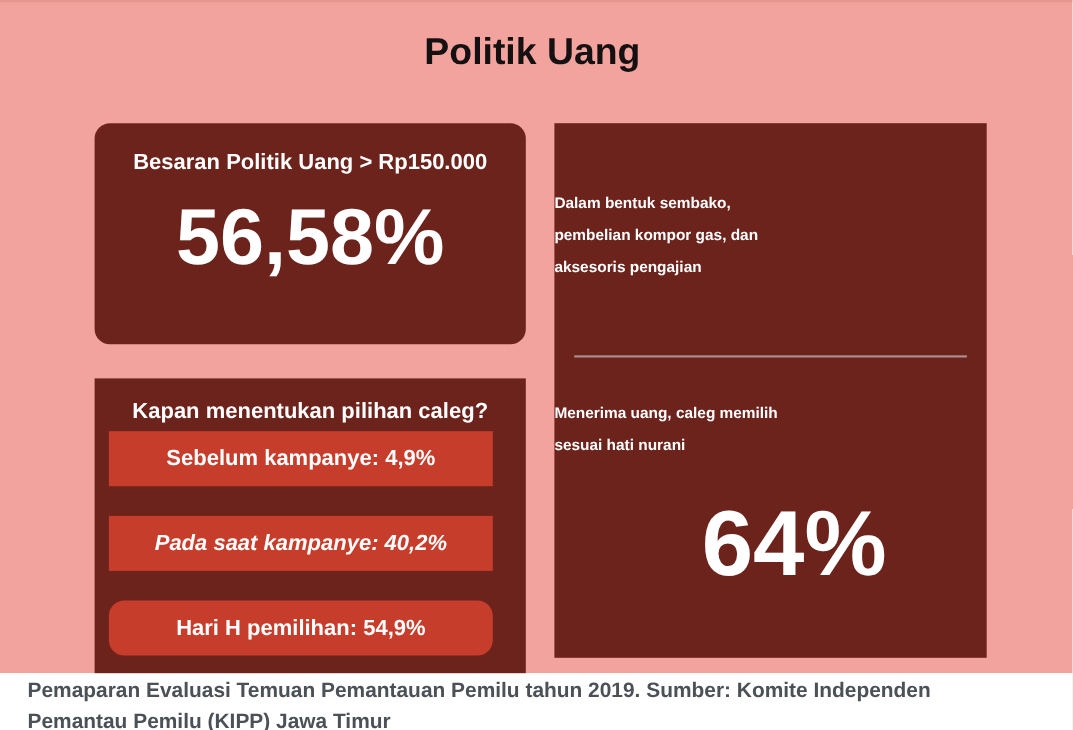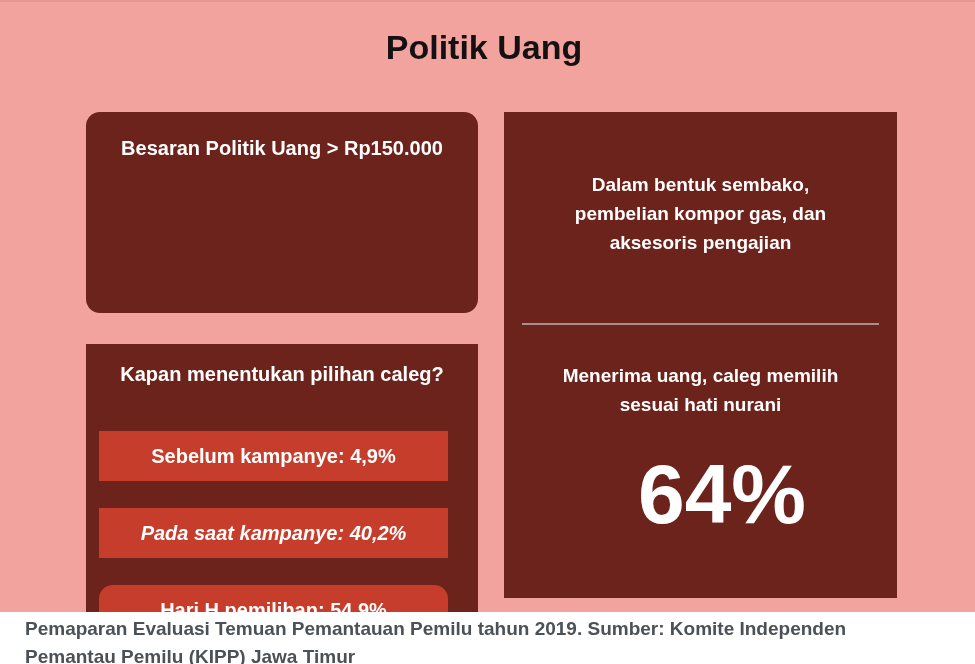--- a/index.html
+++ b/index.html
@@ -84,32 +84,30 @@
     width: 349px;
     height: 50px;
     background: var(--c-bar);
     display: flex;
     align-items: center;
     justify-content: center;
     font-weight: bold;
     font-size: 20px;
     color: var(--c-text_light);
     text-align: center;
-    margin-top: 39px;
   }
   .bar-1 { top: 48px; }
   .bar-2 { top: 125px; font-style: italic; }
   .bar-3 { top: 202px; border-radius: 14px; }
 
   .para {
     position: absolute;
     left: 0; width: 100%;
-    text-align: center;
     font-weight: bold;
-    font-size: 19px;
+    font-size: 14px;
     line-height: 29px;
     white-space: pre-line;
   }
   .para-top { top: 58px; }
   .para-bottom { top: 249px; }
   .divider {
     position: absolute;
     top: 211px;
     left: 18px;
     width: 357px;
@@ -139,20 +137,21 @@
 <body>
 
 <div class="canvas">
   <div class="poster">
     <div class="top-edge"></div>
 
     <h1 class="title">Politik Uang</h1>
 
     <section class="panel panel-amount">
       <div class="panel-label">Besaran Politik Uang &gt; Rp150.000</div>
+      <div class="big-number">56,58%</div>
     </section>
 
     <section class="panel panel-timing">
       <div class="panel-label">Kapan menentukan pilihan caleg?</div>
       <div class="bar bar-1">
         <span>Sebelum kampanye: 4,9%</span>
       </div>
       <div class="bar bar-2">
         <span>Pada saat kampanye: 40,2%</span>
       </div>

